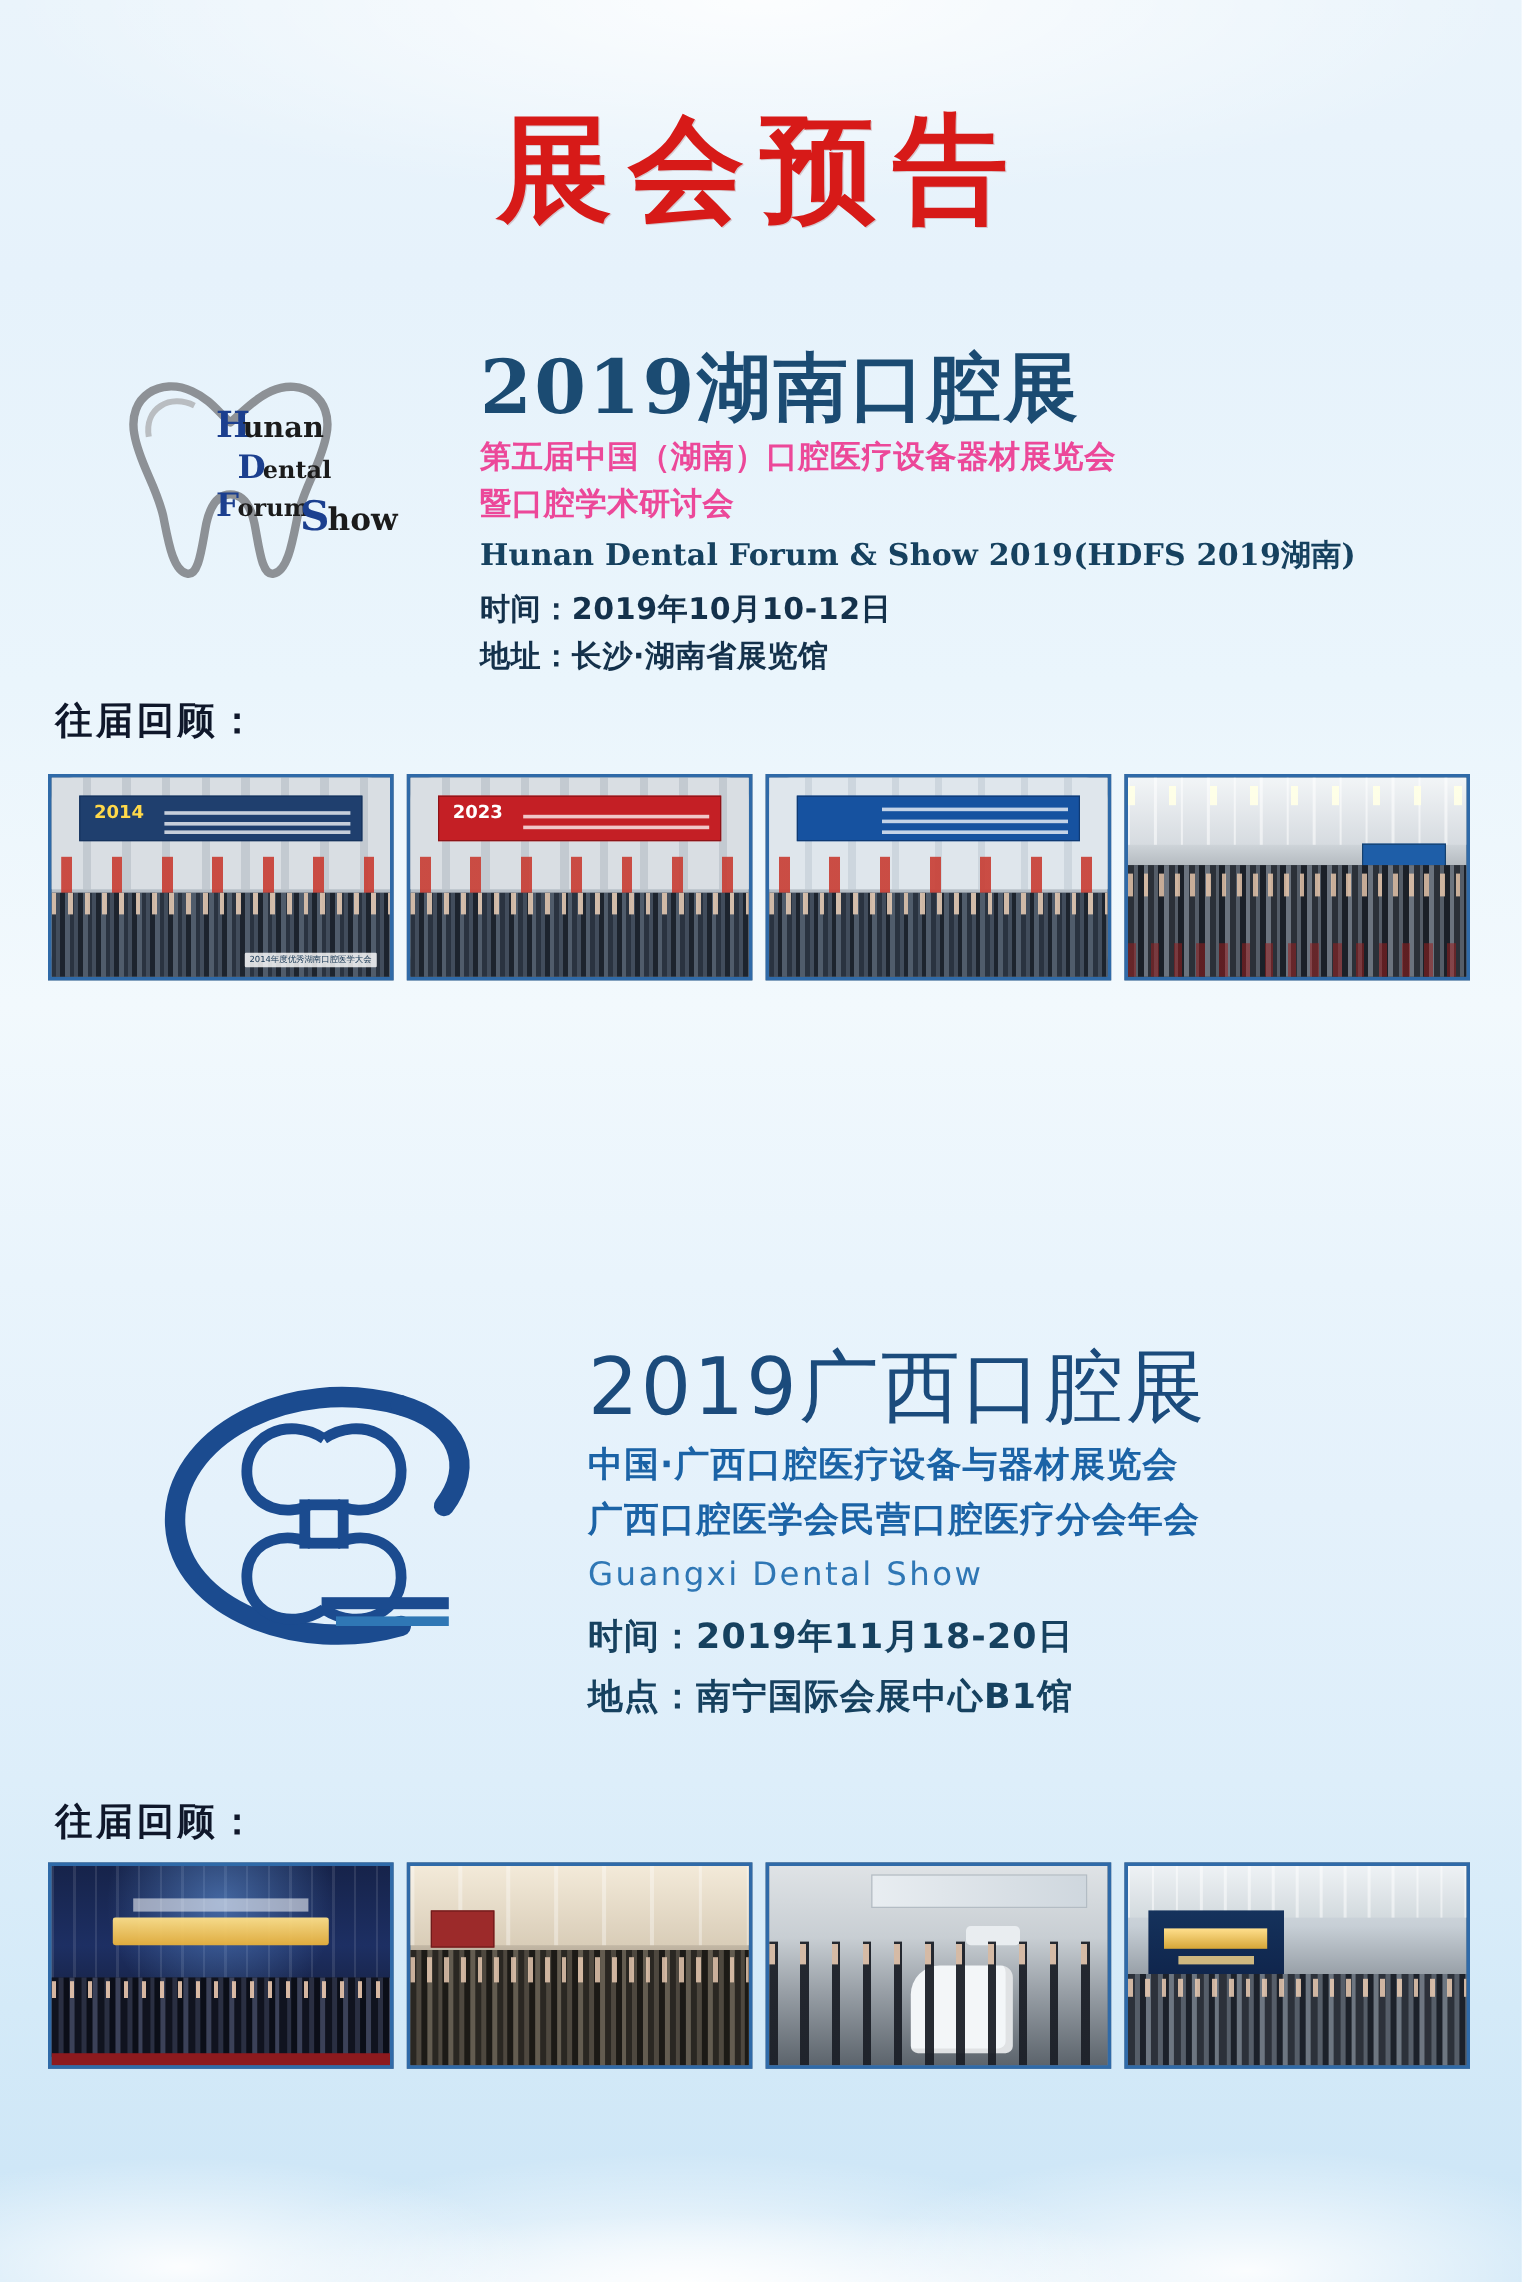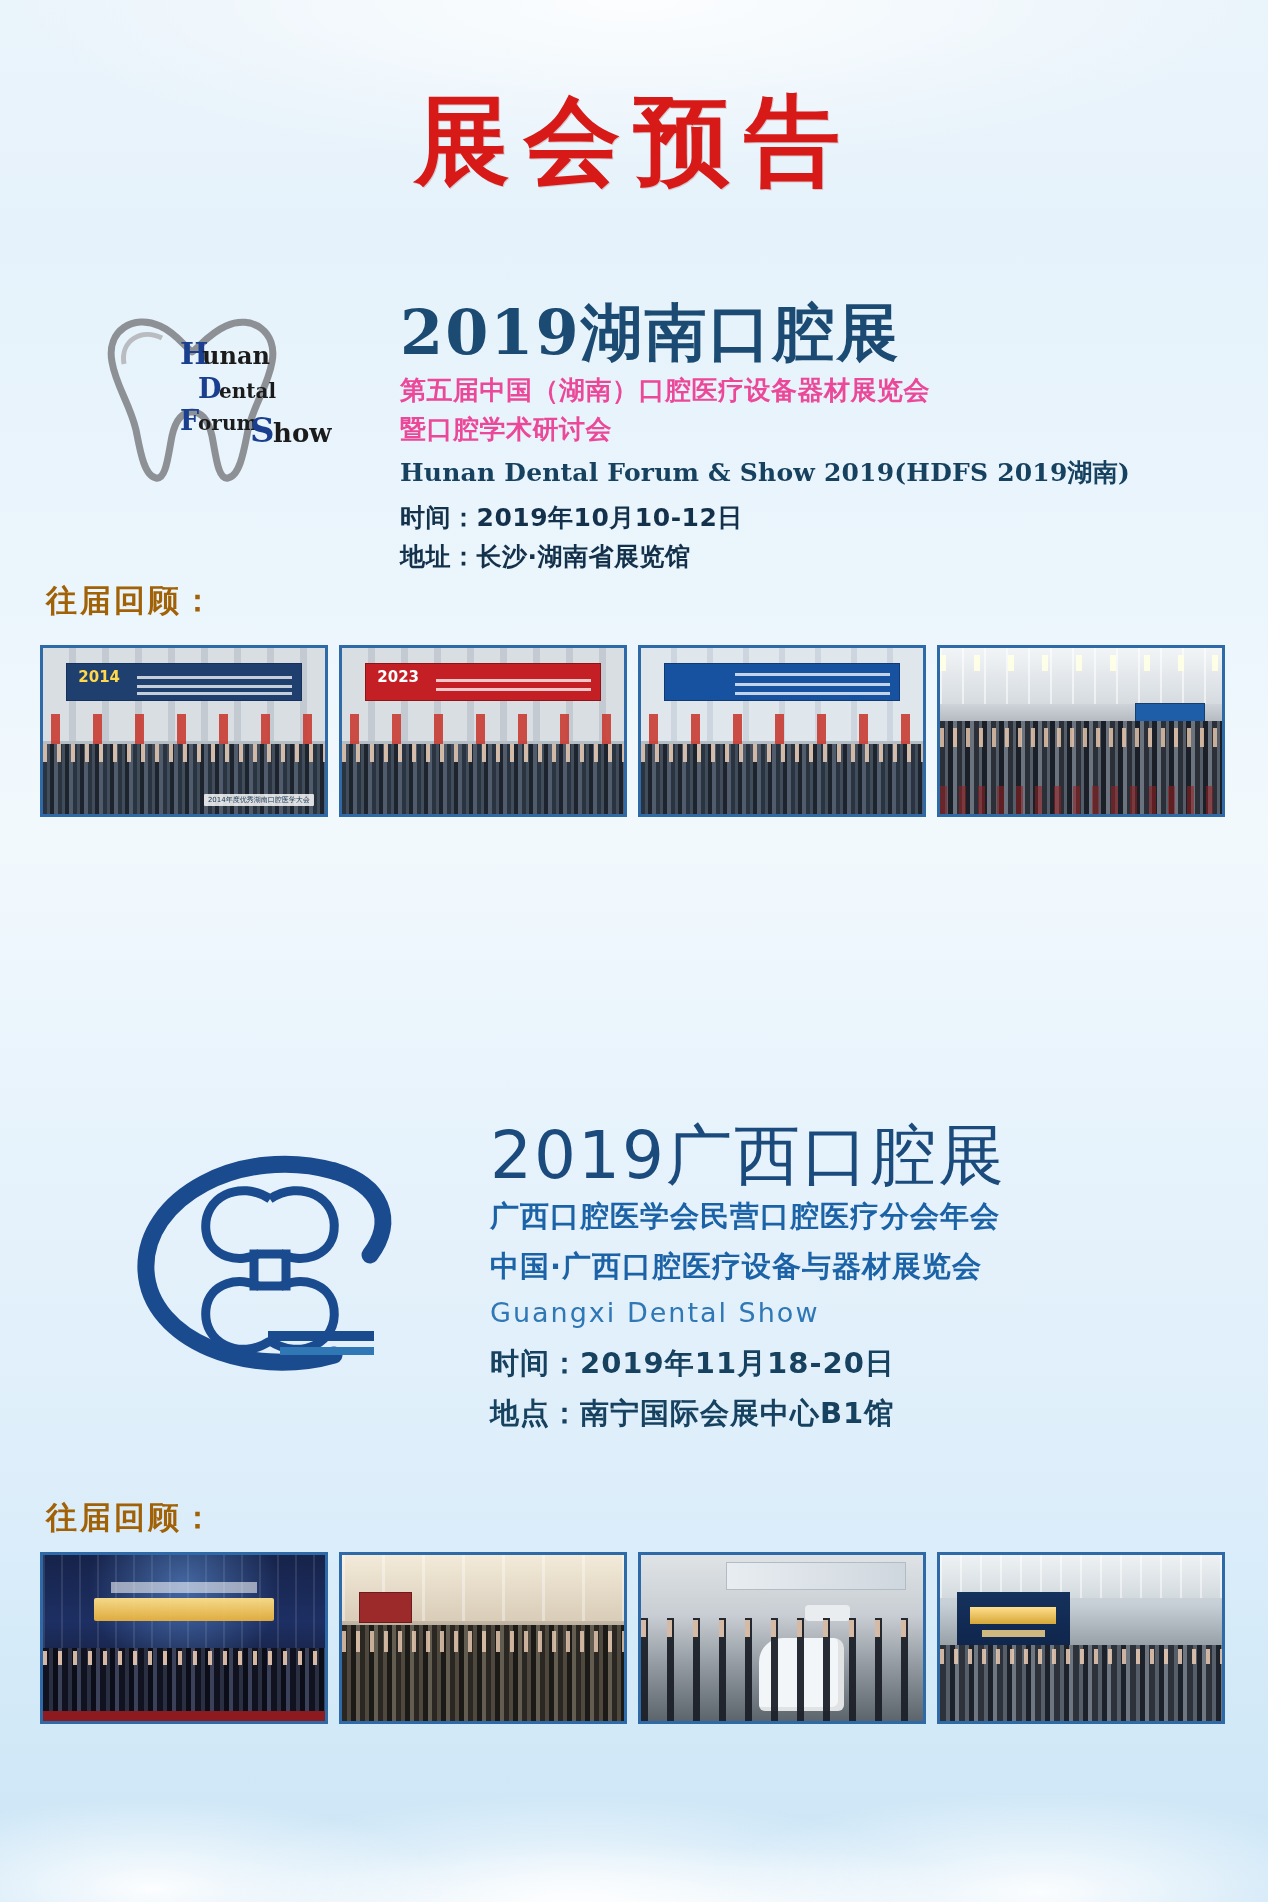--- a/index.html
+++ b/index.html
@@ -72,21 +72,21 @@
     left: 72px;
     top: 300px;
     width: 260px;
     height: 200px;
   }
   .sec1-logo svg { display: block; }
 
   .sec1-text {
     position: absolute;
     left: 400px;
-    top: 300px;
+    top: 290px;
     width: 770px;
   }
   .h-title {
     font-family: "DejaVu Serif", "Liberation Serif", serif;
     font-weight: bold;
     font-size: 62px;
     color: #1b4b72;
     letter-spacing: 2px;
     line-height: 1.05;
     white-space: nowrap;
@@ -117,21 +117,21 @@
     margin-top: 12px;
     letter-spacing: 0.5px;
   }
   .h-where { margin-top: 6px; }
 
   .review-label {
     position: absolute;
     font-family: Liberation Mono, monospace;
     font-weight: bold;
     font-size: 31px;
-    color: #a16207;
+    color: #0f172a;
     letter-spacing: 3px;
   }
   #review1 { left: 46px; top: 580px; }
   #review2 { left: 46px; top: 1497px; }
 
   
   .strip {
     position: absolute;
     display: flex;
     gap: 11px;
@@ -543,22 +543,22 @@
       </g>
       <rect x="134" y="119" width="32" height="32" fill="none" stroke="#1b4b8f" stroke-width="9"></rect>
 
       <rect x="148" y="196" width="106" height="10" fill="#1b4b8f"></rect>
       <rect x="160" y="212" width="94" height="8" fill="#2f77b5"></rect>
     </svg>
   </div>
 
   <div class="sec2-text">
     <div class="g-title">2019广西口腔展</div>
+    <div class="g-sub">中国·广西口腔医疗设备与器材展览会</div>
     <div class="g-sub two">广西口腔医学会民营口腔医疗分会年会</div>
-    <div class="g-sub">中国·广西口腔医疗设备与器材展览会</div>
     <div class="g-en">Guangxi Dental Show</div>
     <div class="g-when">时间：2019年11月18-20日</div>
     <div class="g-where">地点：南宁国际会展中心B1馆</div>
   </div>
 
   <div class="review-label" id="review2">往届回顾：</div>
 
   <div class="strip" id="strip2">
     <div class="photo">
       <div class="ph-stage">

